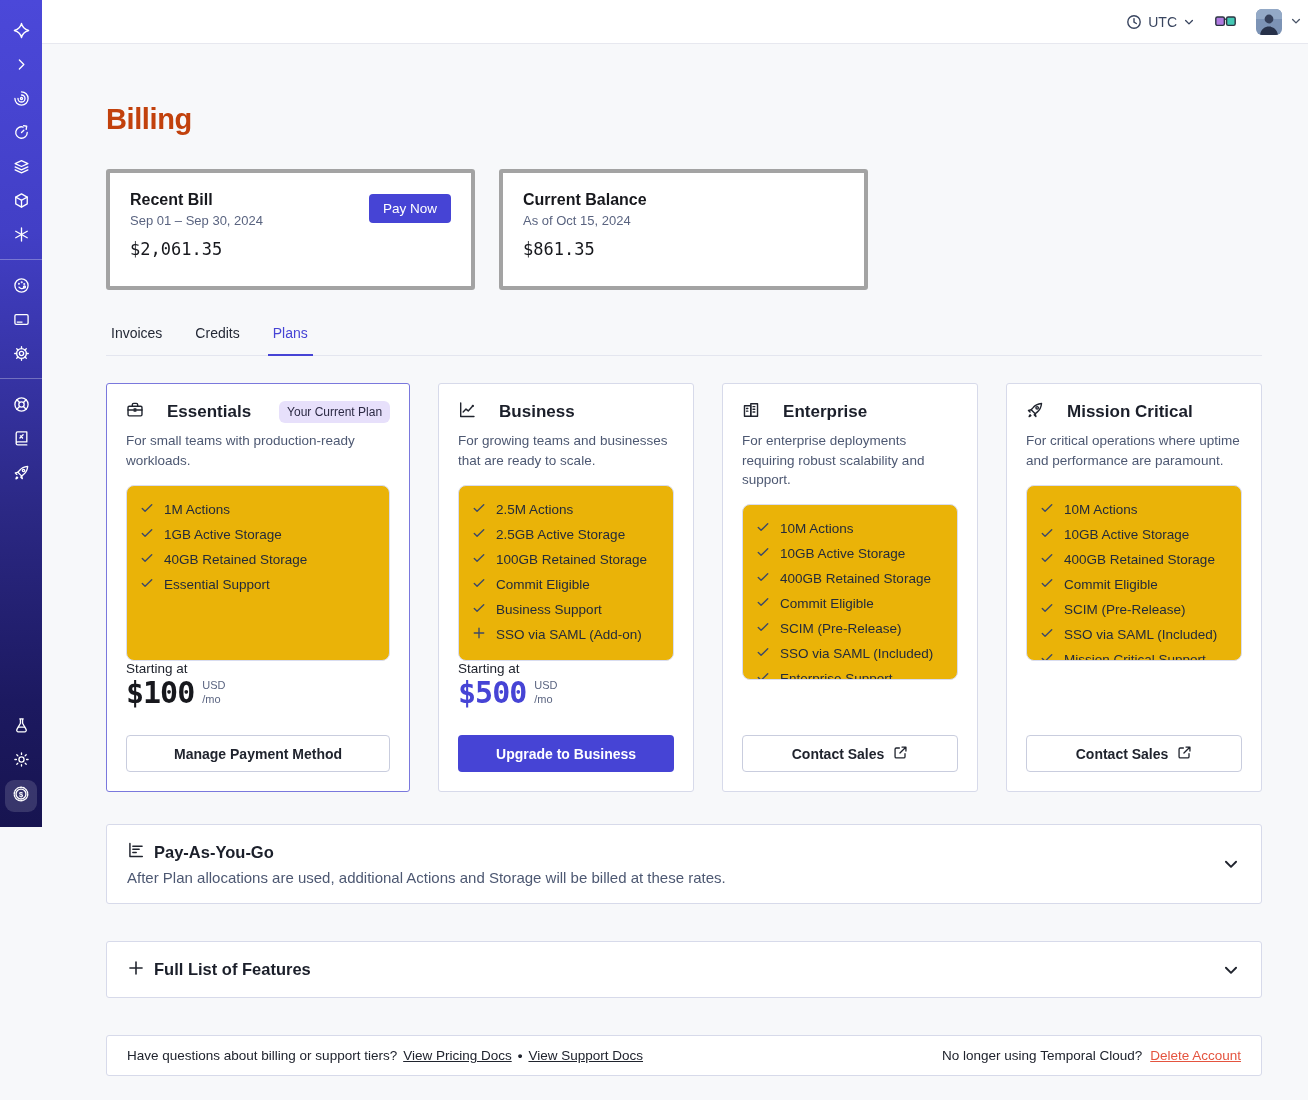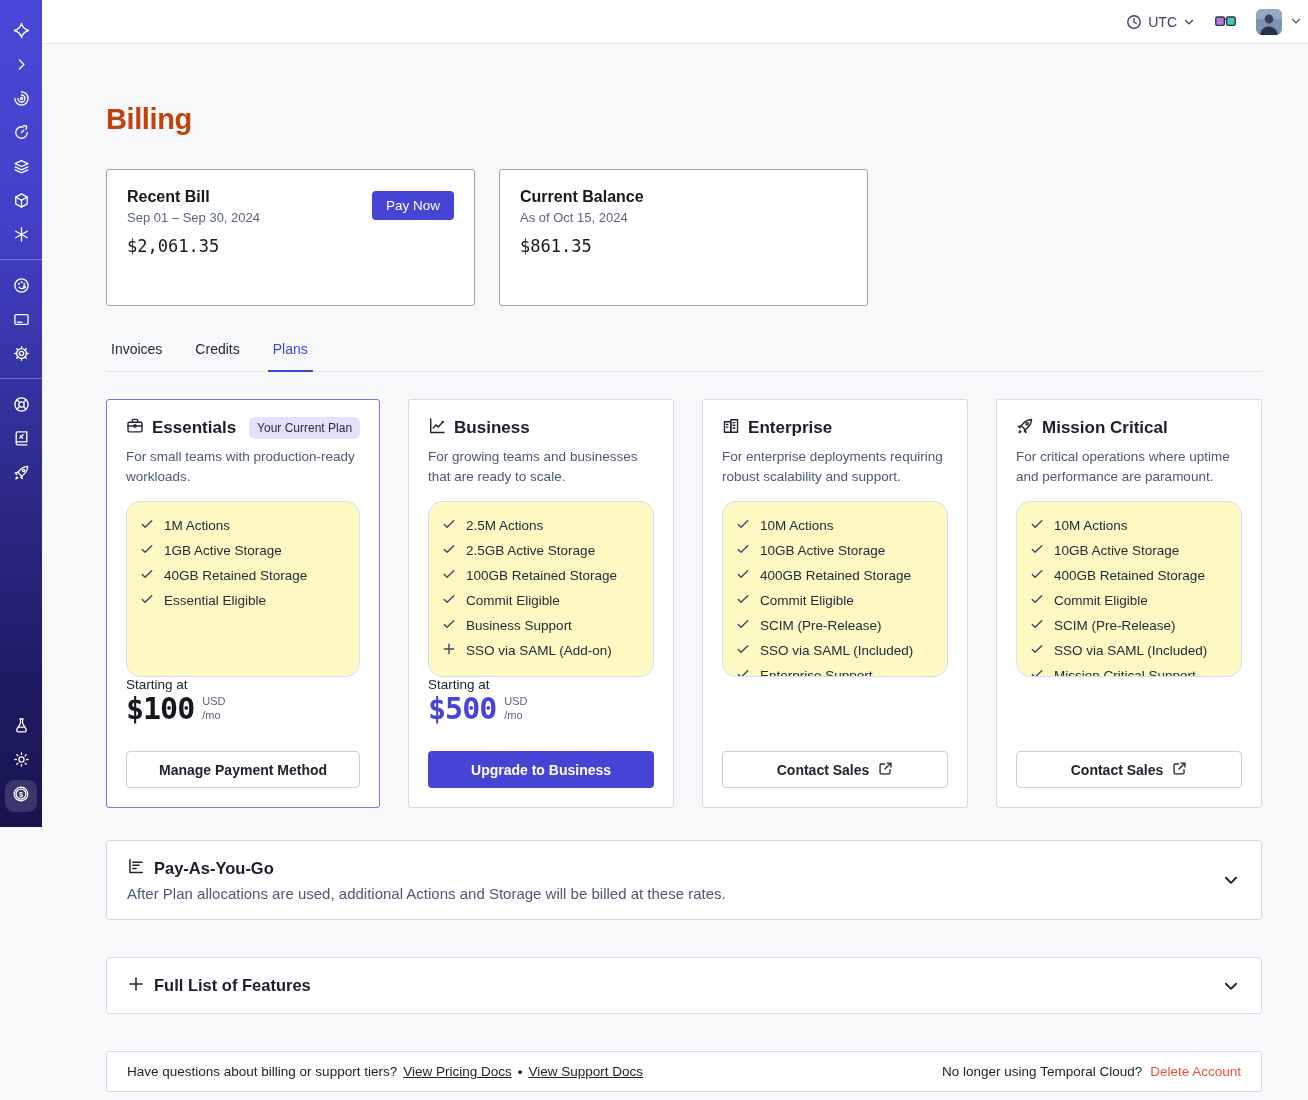--- a/index.html
+++ b/index.html
@@ -37,21 +37,21 @@
   .tz { display:flex; align-items:center; gap:6px; color:#39455f; font-size:14px; font-weight:500; cursor:pointer; }
   .tz svg { display:block; }
   .avatar-group { display:flex; align-items:center; gap:8px; cursor:pointer; }
   .avatar { width:26px; height:26px; border-radius:6px; overflow:hidden; display:block; }
   
   .main { position:absolute; left:42px; top:44px; right:0; padding:0 46px 0 64px; }
   .page-title { margin-top:59px; font-size:29px; font-weight:700; letter-spacing:-.4px; color:#c2410c; }
   
   .summary-row { margin-top:33px; display:flex; gap:24px; }
   .summary-card {
-    width:369px; height:137px; background:#fff; border:1px solid #a3a3a3; border-radius:3px;
+    width:369px; height:121px; background:#fff; border:4px solid #a3a3a3; border-radius:3px;
     padding:18px 20px; position:relative;
   }
   .summary-title { font-size:16px; font-weight:700; color:#17181d; }
   .summary-sub { margin-top:4px; font-size:13px; color:#5a6480; }
   .summary-amount { margin-top:11px; font-size:17px; font-family:"DejaVu Sans Mono", monospace; color:#17181d; }
   .pay-now {
     position:absolute; right:20px; top:21px; background:var(--accent); color:#fff;
     font-size:13.5px; font-weight:500; padding:7px 14px; border-radius:4px; border:none; cursor:pointer;
     font-family:"Liberation Sans", sans-serif;
   }
@@ -59,27 +59,27 @@
   .tabs { margin-top:35px; display:flex; gap:23px; border-bottom:1px solid #e4e6ef; }
   .tab { font-size:14px; font-weight:500; color:#242936; padding:0 5px 13px; cursor:pointer; border-bottom:2px solid transparent; margin-bottom:-1px; }
   .tab.active { color:var(--accent); border-bottom-color:var(--accent); }
   
   .plans-row { margin-top:27px; display:flex; gap:28px; }
   .plan-card {
     flex:1; height:409px; background:#fff; border:1px solid #d7daea; border-radius:3px;
     padding:17px 19px 19px; display:flex; flex-direction:column;
   }
   .plan-card.highlight { border-color:#7a78dd; }
-  .plan-head { display:flex; align-items:center; gap:8px; }
+  .plan-head { display:flex; align-items:center; gap:23px; }
   .plan-head svg { width:18px; height:18px; color:#20242e; flex:0 0 auto; }
   .plan-name { font-size:17px; font-weight:700; color:#1b1f2a; white-space:nowrap; }
   .plan-badge { background:#e7e0fb; color:#2c2a44; font-size:12px; font-weight:500; padding:4px 8px; border-radius:6px; margin-left:5px; white-space:nowrap; }
   .plan-desc { margin-top:8px; font-size:13.5px; line-height:1.45; color:#4d5872; min-height:40px; }
   .feature-box {
-    margin-top:14px; background:#fef9c3; border:1px solid #d9ddf0; border-radius:14px;
+    margin-top:14px; background:#eab308; border:1px solid #d9ddf0; border-radius:8px;
     padding:15px 13px; height:176px; overflow:hidden;
   }
   .feature-row { display:flex; align-items:center; gap:10px; margin-bottom:8px; font-size:13.5px; color:#242b3a; white-space:nowrap; }
   .feature-row svg { width:14px; height:14px; color:#3d4a68; flex:0 0 auto; }
   .price-area { margin-top:0; }
   .price-label { font-size:13.5px; color:#20242e; }
   .price-row { display:flex; align-items:flex-start; margin-top:1px; }
   .price-amount { font-size:30px; font-weight:700; font-family:"DejaVu Sans Mono", monospace; color:#17181d; letter-spacing:-1px; line-height:1.05; }
   .price-amount.accent { color:var(--accent); }
   .price-unit { margin-left:8px; font-size:11px; color:#5a6480; line-height:1.25; padding-top:2px; }
@@ -103,21 +103,21 @@
   .features-toggle { margin-top:37px; height:57px; display:flex; align-items:center; padding:0 20px; }
   
   .footer-bar {
     margin-top:37px; height:41px; background:#fff; border:1px solid #d7daea; border-radius:3px;
     display:flex; align-items:center; justify-content:space-between; padding:0 20px; font-size:13.5px; color:#20242e;
   }
   .footer-left { display:flex; align-items:center; gap:6px; }
   .footer-link { color:#20242e; text-decoration:underline; cursor:pointer; }
   .dot-sep { color:#20242e; font-weight:700; }
   .footer-right { display:flex; align-items:center; gap:8px; }
-  .delete-link { color:#e4543f; cursor:pointer; }
+  .delete-link { color:#e4543f; text-decoration:underline; cursor:pointer; }
 </style>
 </head>
 <body>
 
 <nav class="sidebar" id="sidebar">
     <div class="side-item">
       <span>
         <svg width="17" height="17" viewBox="0 0 16 16" fill="none" stroke="currentColor" stroke-width="1.25" stroke-linecap="round" stroke-linejoin="round">
           <path d="M8 1.3c.6 3.2 1.8 5.2 6.7 6.7-4.9 1.5-6.1 3.5-6.7 6.7-.6-3.2-1.8-5.2-6.7-6.7C6.2 6.5 7.4 4.5 8 1.3z"></path>
         </svg>
@@ -350,21 +350,21 @@
           <div class="feature-row">
             <span><svg width="14" height="14" viewBox="0 0 16 16" fill="none" stroke="currentColor" stroke-width="1.6" stroke-linecap="round" stroke-linejoin="round">
                 <path d="M2.6 8.6l3.2 3.2L13.4 4.2"></path>
               </svg></span>
             <span>40GB Retained Storage</span>
           </div>
           <div class="feature-row">
             <span><svg width="14" height="14" viewBox="0 0 16 16" fill="none" stroke="currentColor" stroke-width="1.6" stroke-linecap="round" stroke-linejoin="round">
                 <path d="M2.6 8.6l3.2 3.2L13.4 4.2"></path>
               </svg></span>
-            <span>Essential Eligible</span>
+            <span>Essential Support</span>
           </div>
         </div>
         <div class="price-area">
           <div class="price-label">Starting at</div>
           <div class="price-row">
             <span class="price-amount">$100</span>
             <span class="price-unit"><span>USD</span><br><span>/mo</span></span>
           </div>
         </div>
         <button class="plan-btn secondary">

